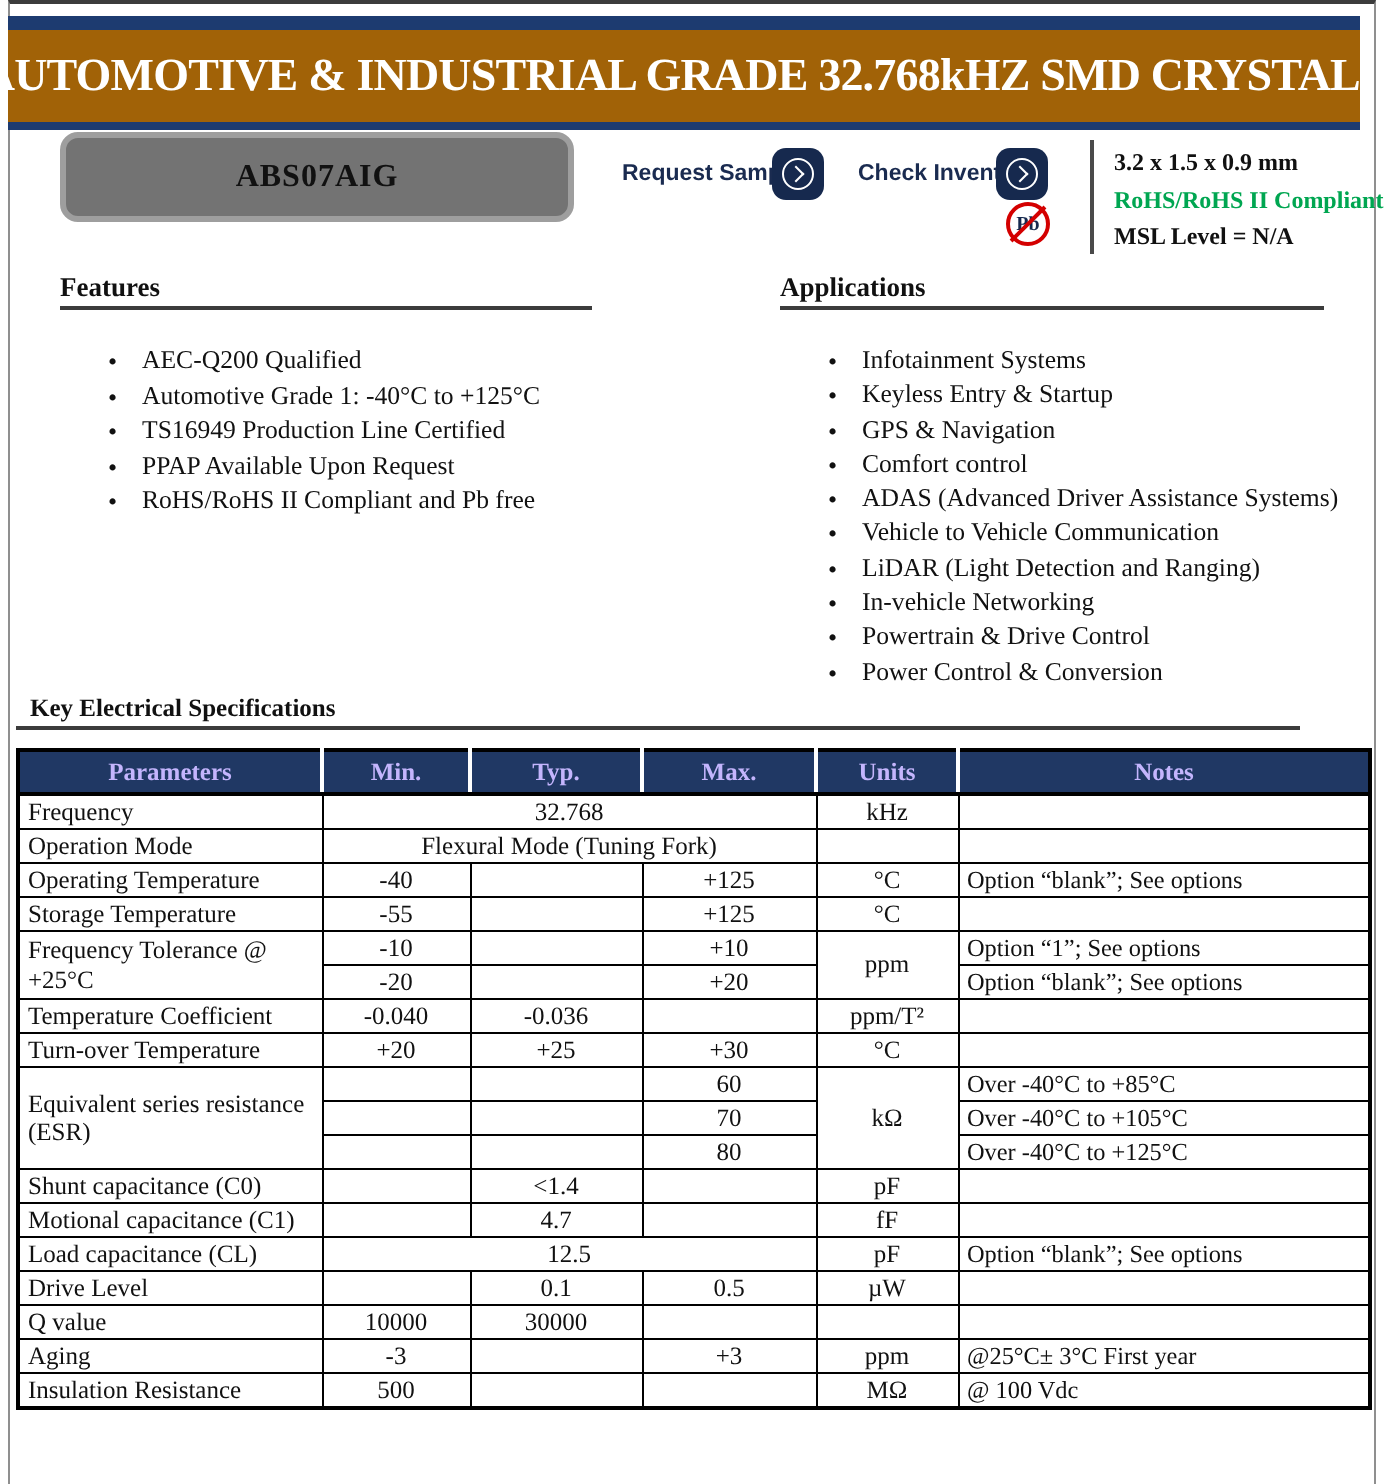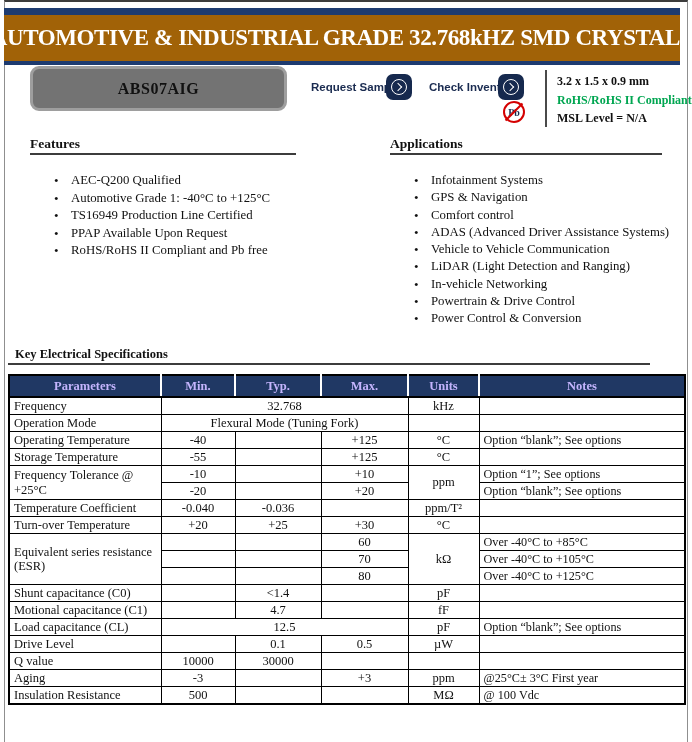--- a/index.html
+++ b/index.html
@@ -116,20 +116,21 @@
       <li>Automotive Grade 1: -40°C to +125°C</li>
       <li>TS16949 Production Line Certified</li>
       <li>PPAP Available Upon Request</li>
       <li>RoHS/RoHS II Compliant and Pb free</li>
     </ul>
 
   <div class="section-h" id="applications-h">Applications</div>
   <div class="rule" id="applications-rule"></div>
   <ul class="blist" id="applications-list">
       <li>Infotainment Systems</li>
+      <li>Keyless Entry &amp; Startup</li>
       <li>GPS &amp; Navigation</li>
       <li>Comfort control</li>
       <li>ADAS (Advanced Driver Assistance Systems)</li>
       <li>Vehicle to Vehicle Communication</li>
       <li>LiDAR (Light Detection and Ranging)</li>
       <li>In-vehicle Networking</li>
       <li>Powertrain &amp; Drive Control</li>
       <li>Power Control &amp; Conversion</li>
     </ul>
 

